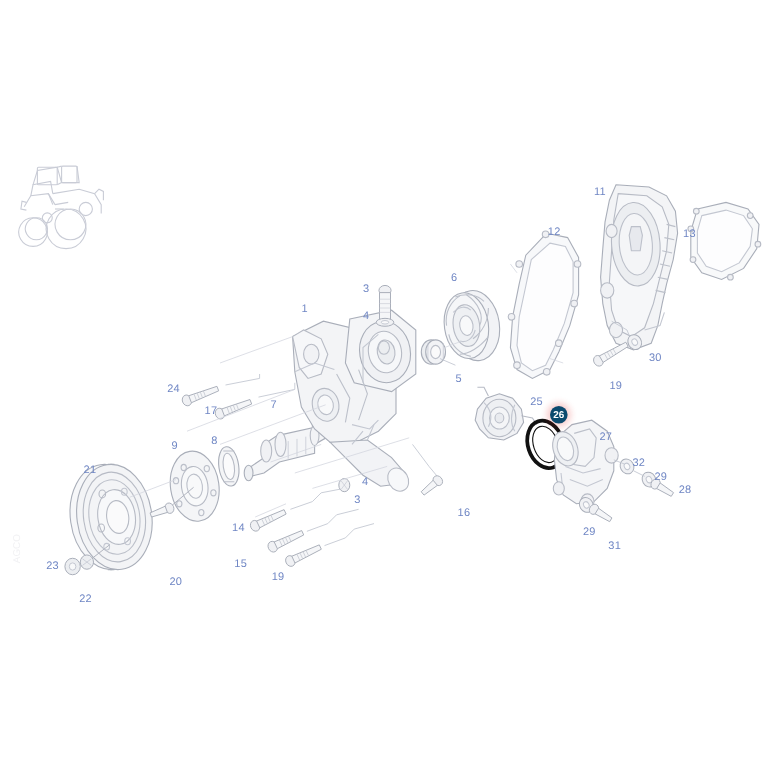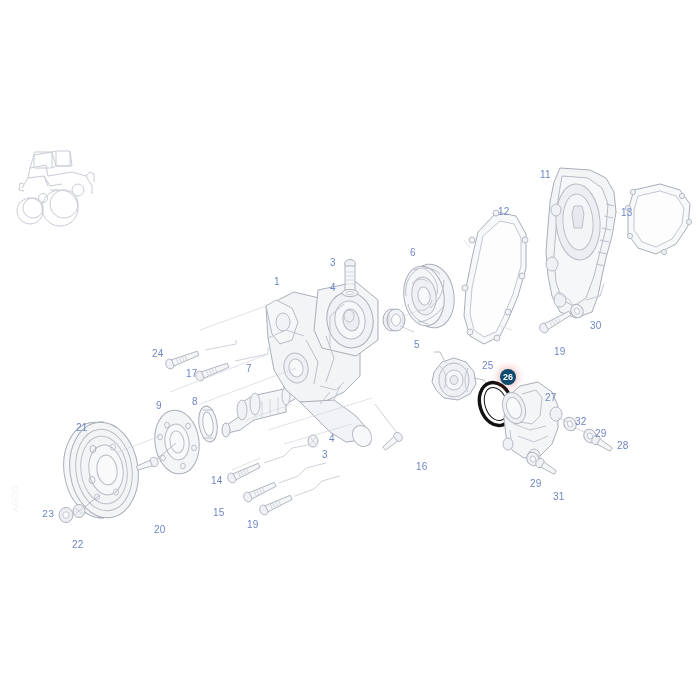--- a/index.html
+++ b/index.html
@@ -393,21 +393,21 @@
   <div class="callout" style="left:482px; top:360px;">25</div>
   <div class="callout" style="left:554px; top:346px;">19</div>
   <div class="callout" style="left:590px; top:320px;">30</div>
   <div class="callout" style="left:152px; top:348px;">24</div>
   <div class="callout" style="left:186px; top:368px;">17</div>
   <div class="callout" style="left:246px; top:363px;">7</div>
   <div class="callout" style="left:192px; top:396px;">8</div>
   <div class="callout" style="left:156px; top:400px;">9</div>
   <div class="callout" style="left:76px;  top:422px;">21</div>
   <div class="callout" style="left:154px; top:490px;margin-top:34px;">20</div>
-  <div class="callout" style="left:42px;  top:509px;font-family:Liberation Mono, monospace;">23</div>
+  <div class="callout" style="left:42px;  top:509px;">23</div>
   <div class="callout" style="left:72px;  top:539px;">22</div>
   <div class="callout" style="left:211px; top:475px;">14</div>
   <div class="callout" style="left:213px; top:507px;">15</div>
   <div class="callout" style="left:247px; top:519px;">19</div>
   <div class="callout" style="left:322px; top:449px;">3</div>
   <div class="callout" style="left:329px; top:433px;">4</div>
   <div class="callout" style="left:416px; top:461px;">16</div>
   <div class="callout" style="left:545px; top:392px;">27</div>
   <div class="callout" style="left:575px; top:416px;">32</div>
   <div class="callout" style="left:595px; top:428px;">29</div>

